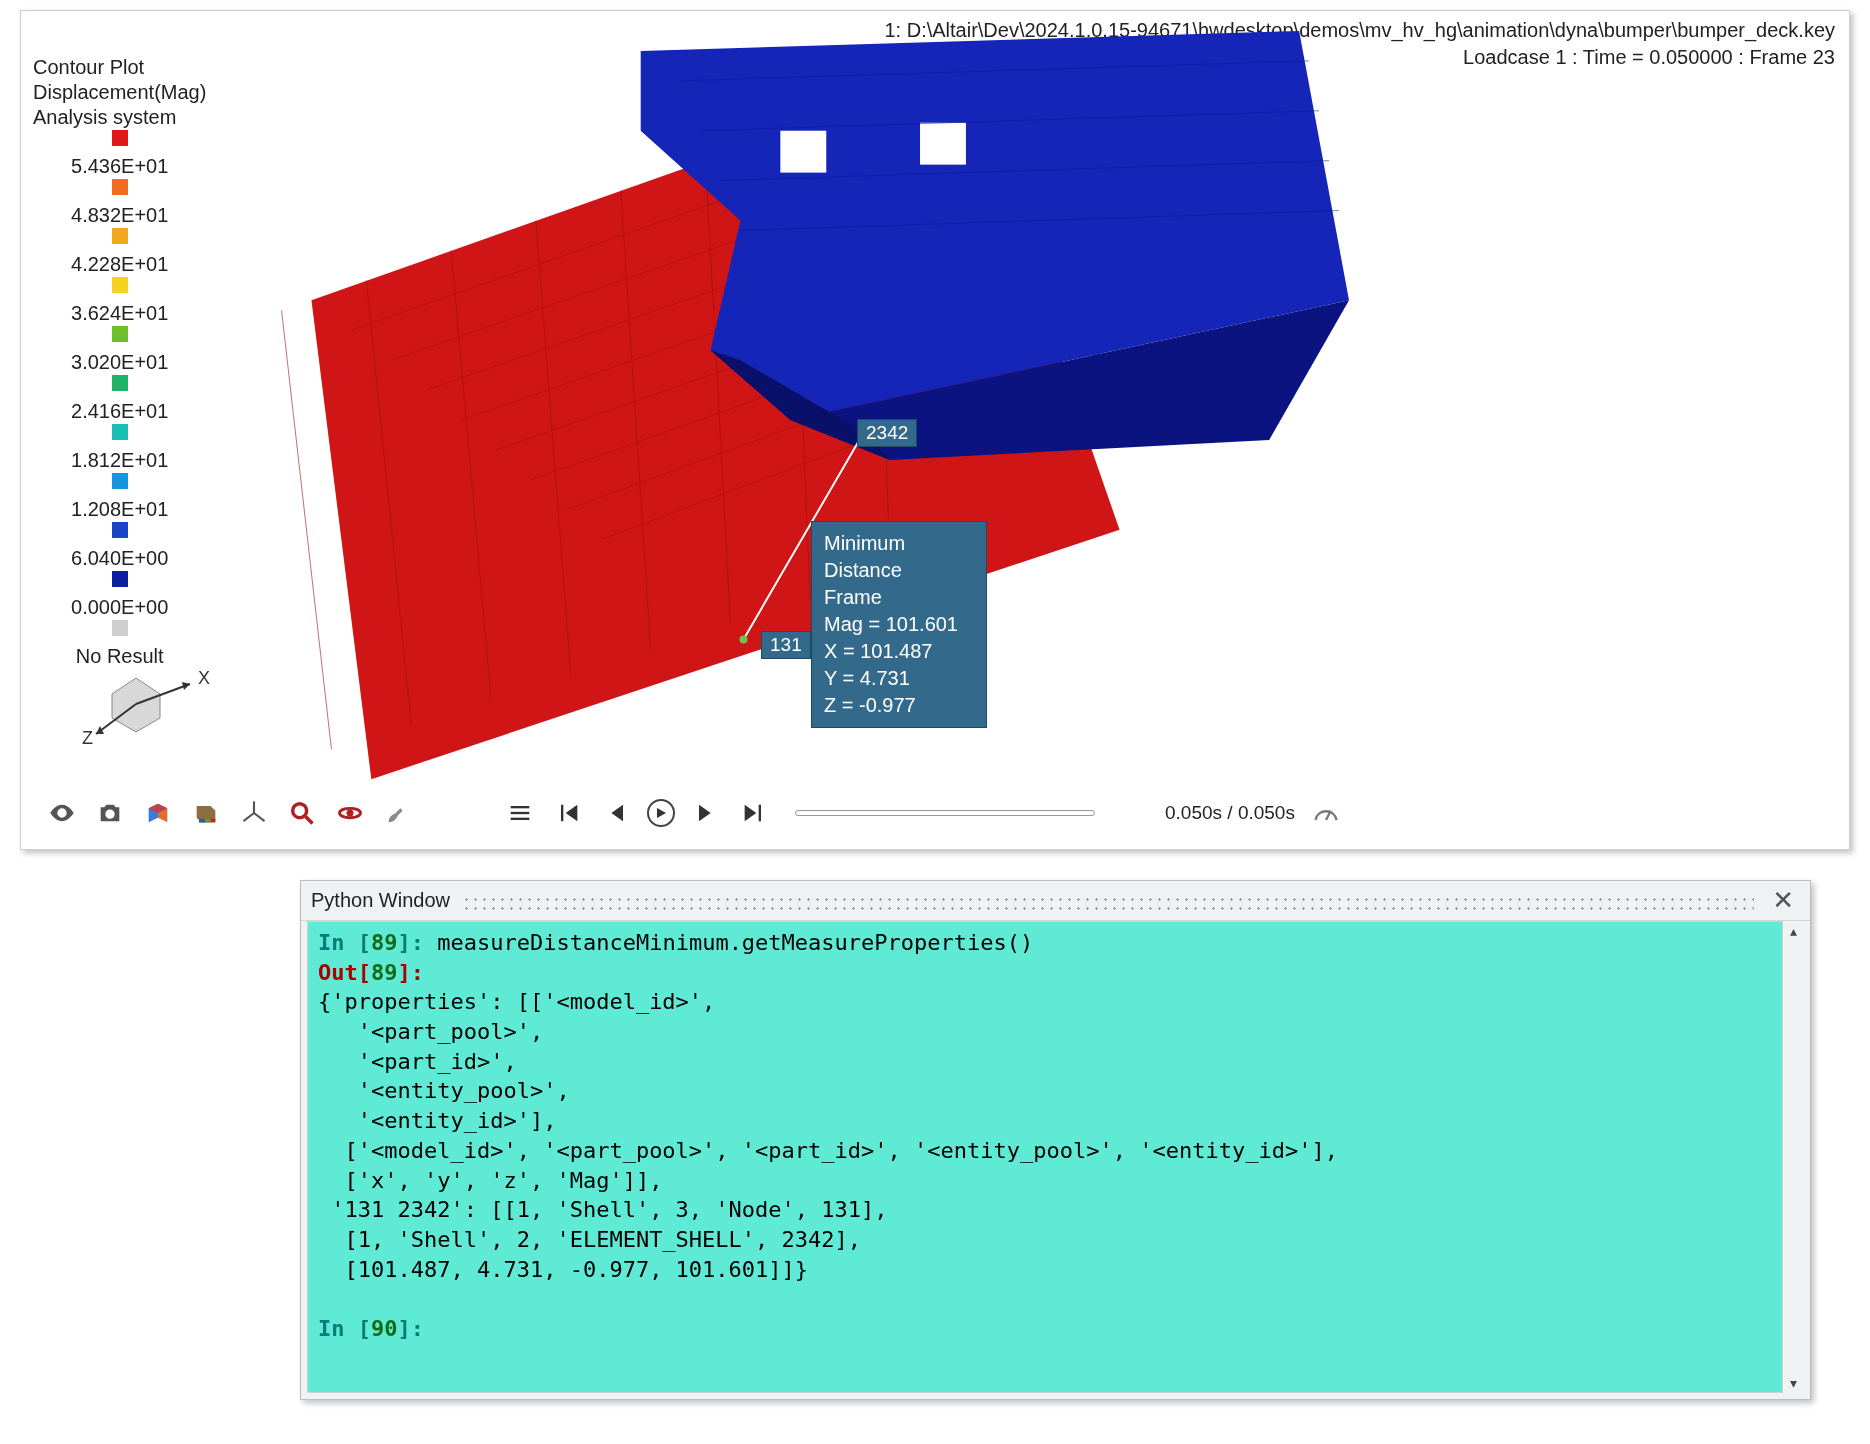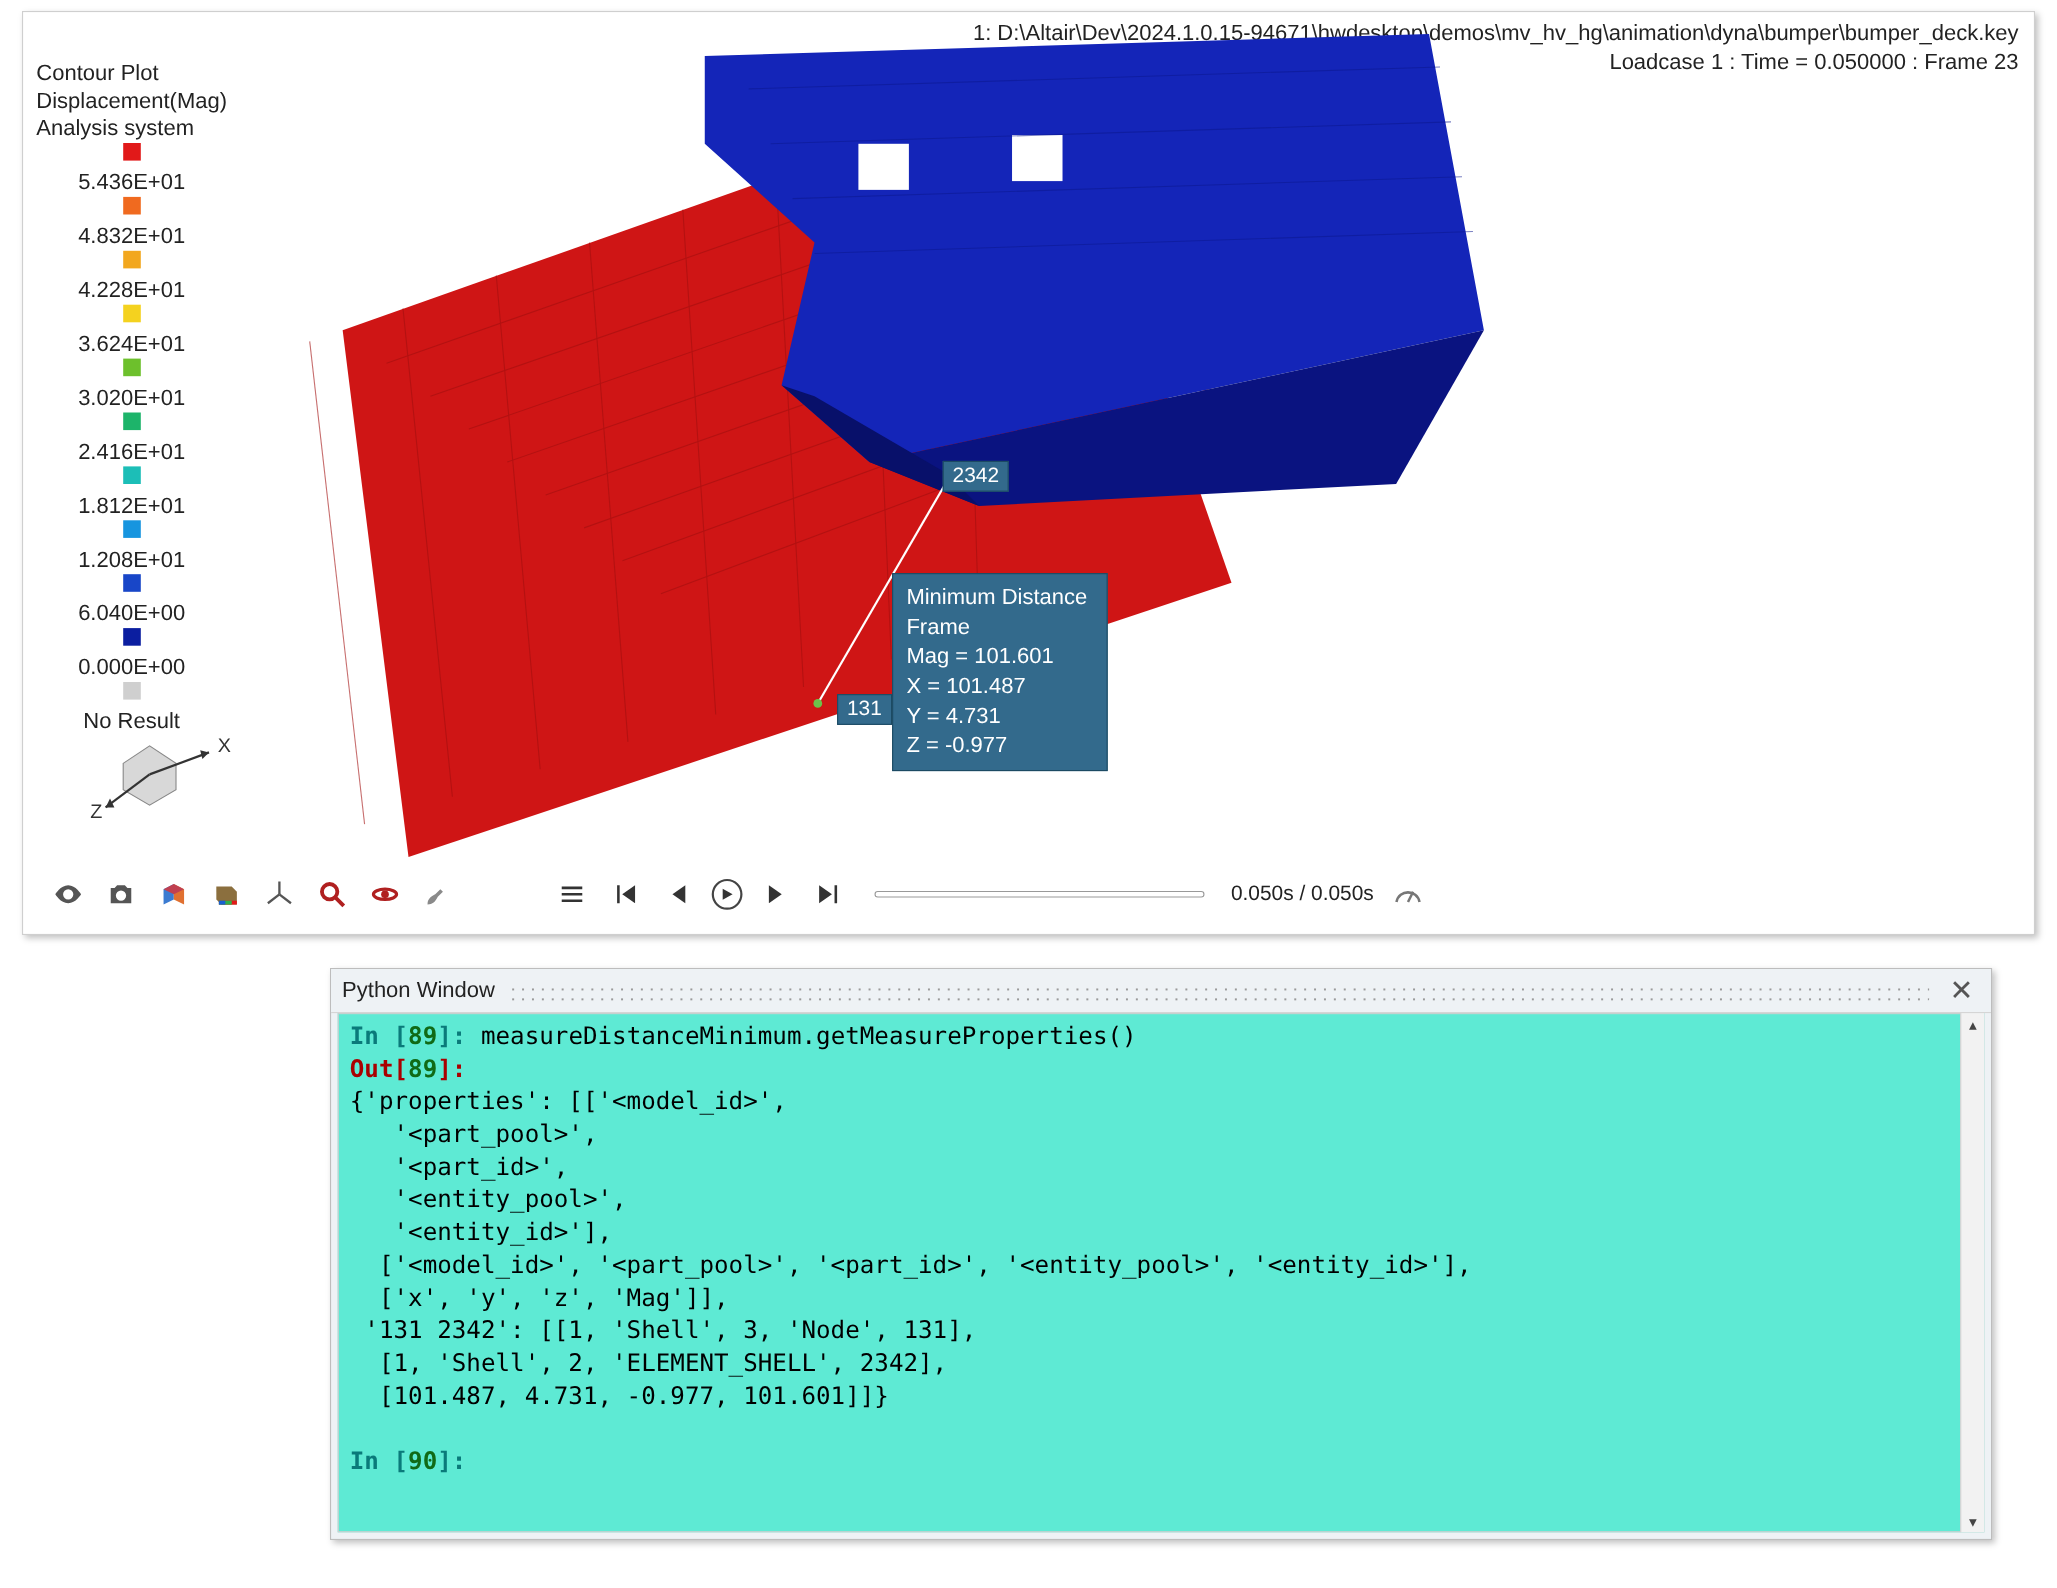--- a/index.html
+++ b/index.html
@@ -17,21 +17,21 @@
 
   #viewport .axis-widget{position:absolute;left:70px;bottom:100px;font-size:18px;color:#555;}
   #viewport .axis-widget svg{overflow:visible;}
 
   
   #vp-toolbar{position:absolute;left:24px;bottom:14px;right:14px;height:44px;display:flex;align-items:center;gap:14px;font-size:18px;color:#444;}
   #vp-toolbar .ico{width:34px;height:34px;display:flex;align-items:center;justify-content:center;color:#5a5a5a;}
   #vp-toolbar .ico svg{width:28px;height:28px;}
   #vp-toolbar .spacer{flex:1;}
   #vp-toolbar .track{flex:0 0 300px;height:6px;border:1px solid #999;border-radius:3px;margin:0 10px;position:relative;}
-  #vp-toolbar .time{font-size:19px;color:#222;white-space:nowrap;}
+  #vp-toolbar .time{font-size:19px;color:#222;white-space:nowrap;margin-left:46px;}
   #vp-toolbar .play{width:28px;height:28px;border:2px solid #444;border-radius:50%;display:flex;align-items:center;justify-content:center;}
   #vp-toolbar .play svg{width:12px;height:12px;}
 
   
   #scene{position:absolute;left:0;top:0;width:100%;height:100%;}
 
   
   .node-label{position:absolute;background:#336a8c;color:#fff;font-size:19px;padding:2px 8px;border:1px solid #1c4a63;}
   .info-box{position:absolute;background:#336a8c;color:#fff;font-size:20px;padding:8px 12px;line-height:1.35;border:1px solid #1c4a63;}
 
@@ -156,21 +156,21 @@
       </g>
     </g>
 
     <line x1="723" y1="630" x2="845" y2="420" stroke="#ffffff" stroke-width="2"></line>
     <circle cx="723" cy="630" r="4" fill="#6cc24a"></circle>
       <circle cx="845" cy="420" r="4" fill="#6cc24a"></circle>
   </svg>
 
   <div class="node-label" style="left:836px;top:408px;">2342</div>
   <div class="node-label" style="left:740px;top:620px;">131</div>
-  <div class="info-box" style="left:790px;top:510px;width:196px;">
+  <div class="info-box" style="left:790px;top:510px;width:176px;">
     <div>Minimum Distance</div>
     <div>Frame</div>
     <div>Mag = 101.601</div>
     <div>X = 101.487</div>
     <div>Y = 4.731</div>
     <div>Z = -0.977</div>
   </div>
 
   <div class="axis-widget">
     <svg width="130" height="90">

